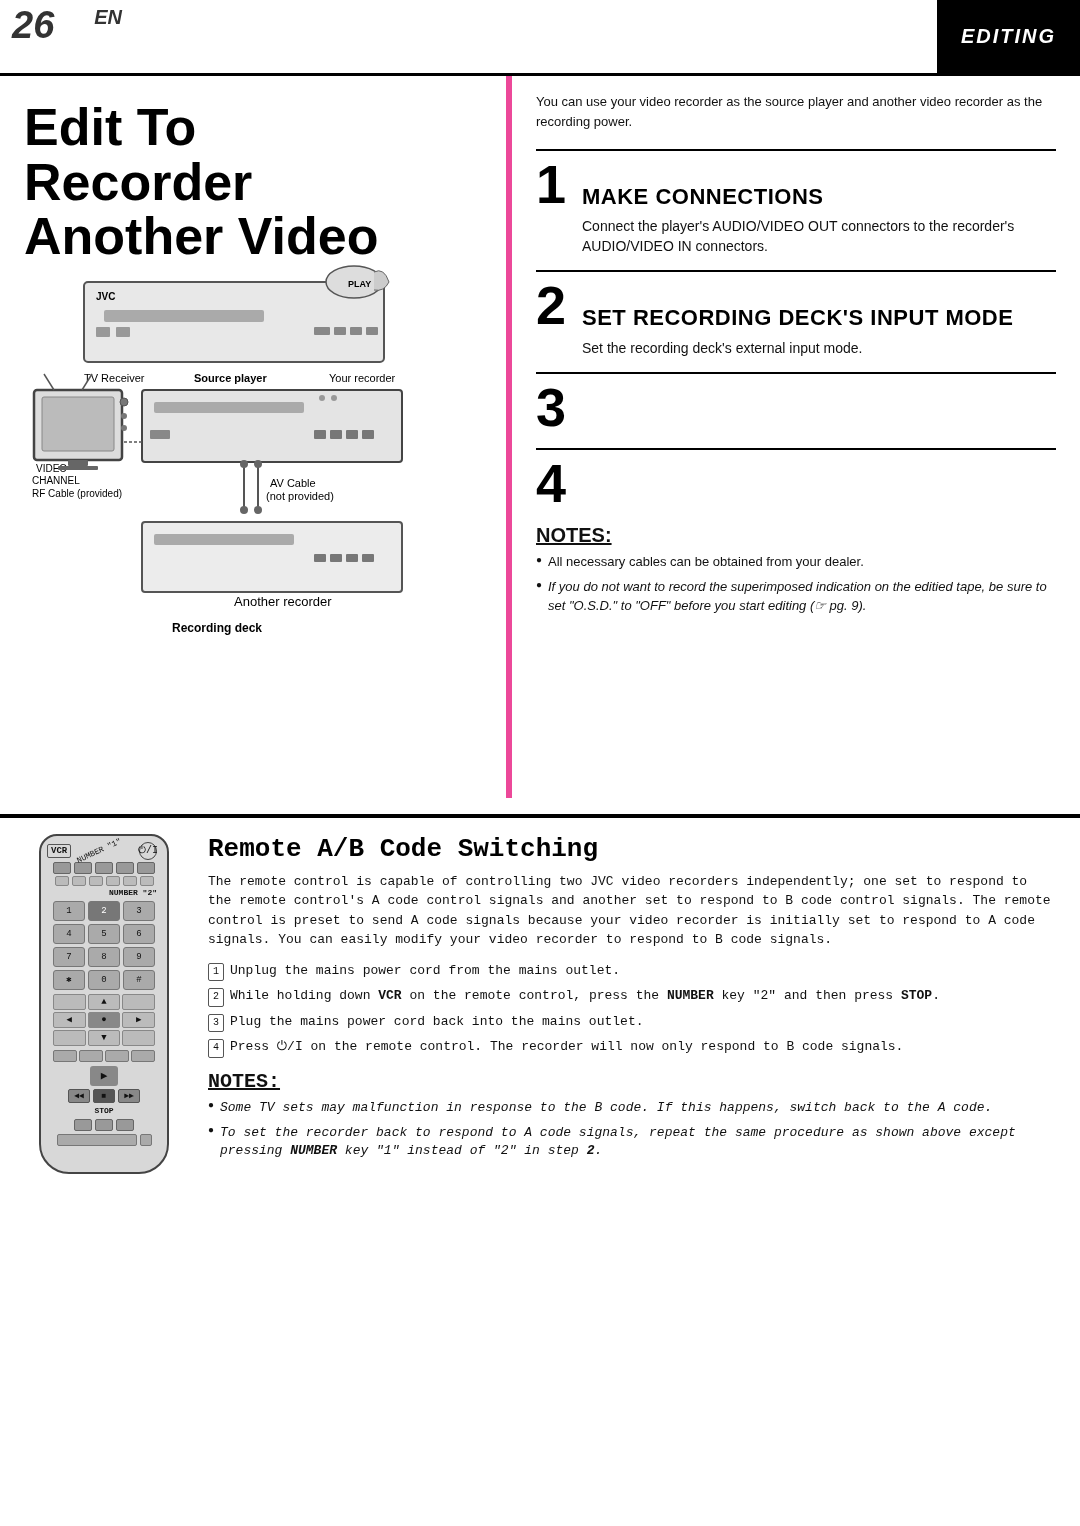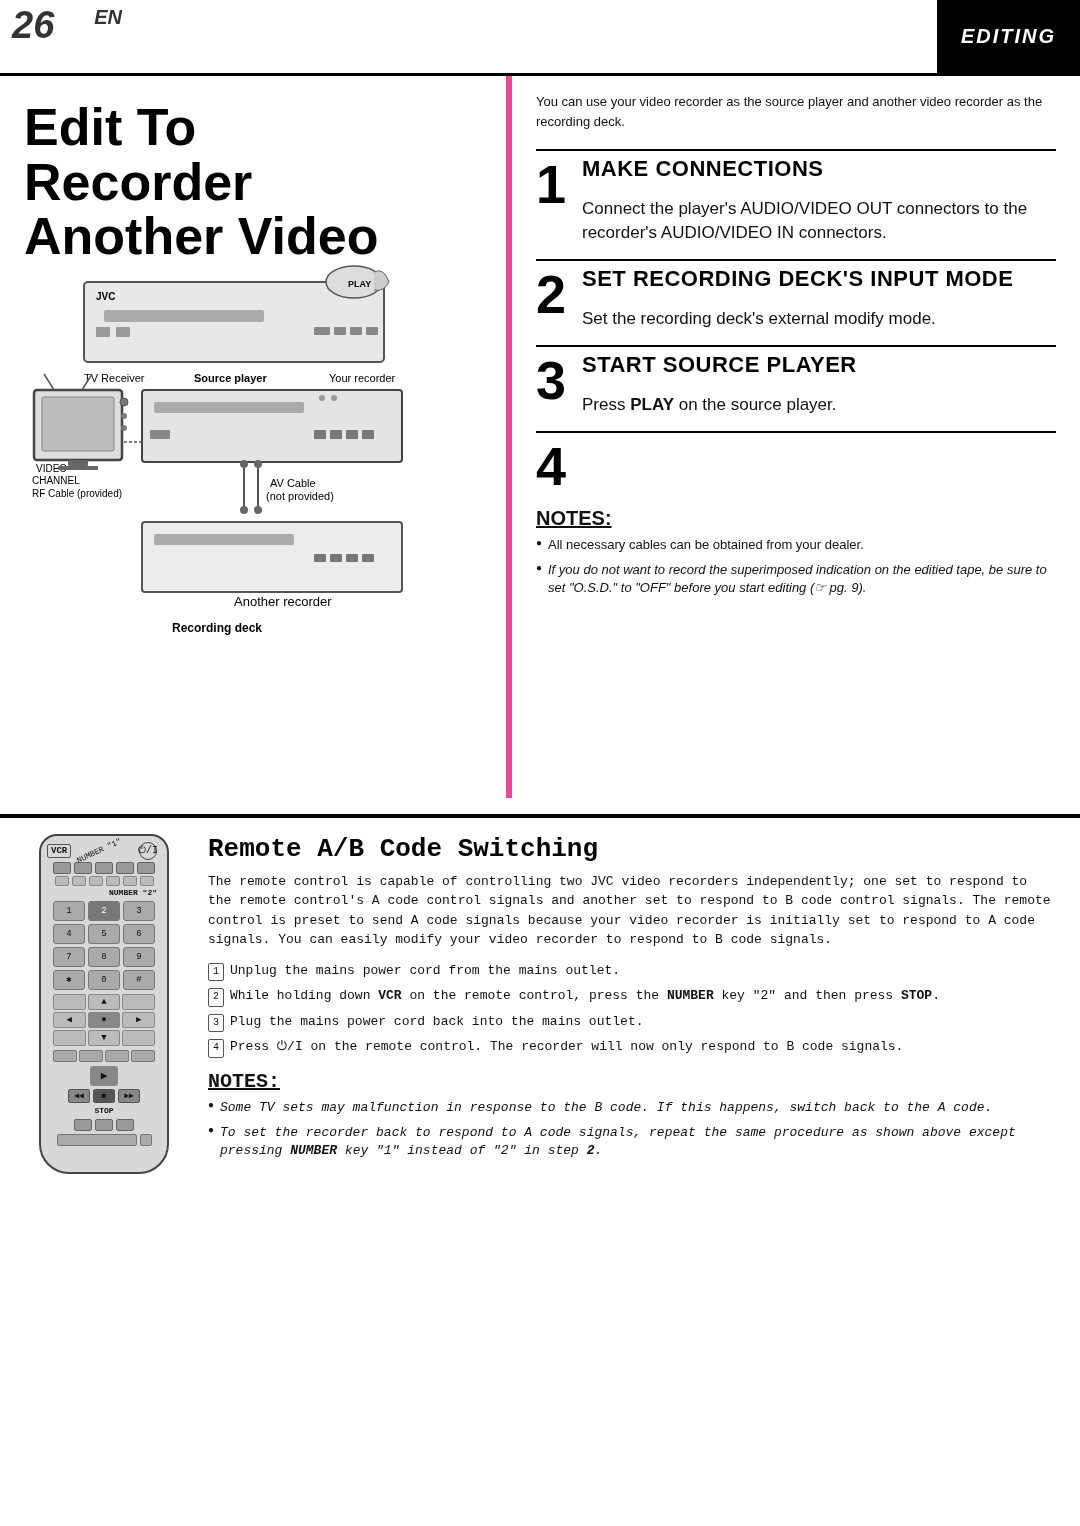--- a/index.html
+++ b/index.html
@@ -99,24 +99,25 @@
       min-width: 36px;
     }
     .step-content {}
     .step-title {
       font-size: 22px;
       font-weight: 900;
       text-transform: uppercase;
       color: #000;
       line-height: 1.1;
       letter-spacing: 0.5px;
+      margin-top: 28px;
     }
     .step-desc {
-      font-size: 17px;
-      margin-top: 16px;
+      font-size: 14px;
+      margin-top: 8px;
       line-height: 1.4;
     }
     .step-desc b { font-weight: bold; }
 
     
     .notes-section {
       margin-top: 14px;
     }
     .notes-title {
       font-size: 20px;
@@ -435,46 +436,40 @@
 
         <text x="210" y="324" font-size="13" font-family="Arial">Another recorder</text>
 
         <text x="148" y="350" font-size="12" font-family="Arial" font-weight="bold">Recording deck</text>
       </svg>
     </div>
   </div>
 
   <div class="right-col">
 
-    <p class="intro-text">You can use your video recorder as the source player and another video recorder as the recording deck.</p>
+    <p class="intro-text">You can use your video recorder as the source player and another video recorder as the recording power.</p>
 
     <div class="step-section">
       <div class="step-number">1</div>
       <div class="step-content">
         <div class="step-title">MAKE CONNECTIONS</div>
         <div class="step-desc">Connect the player's AUDIO/VIDEO OUT connectors to the recorder's AUDIO/VIDEO IN connectors.</div>
       </div>
     </div>
 
     <div class="step-section">
       <div class="step-number">2</div>
       <div class="step-content">
         <div class="step-title">SET RECORDING DECK'S INPUT MODE</div>
-        <div class="step-desc">Set the recording deck's external modify mode.</div>
+        <div class="step-desc">Set the recording deck's external input mode.</div>
       </div>
     </div>
 
     <div class="step-section">
       <div class="step-number">3</div>
-      <div class="step-content">
-        <div class="step-title">START SOURCE PLAYER</div>
-        <div class="step-desc">
-          Press <b>PLAY</b> on the source player.
-        </div>
-      </div>
     </div>
 
     <div class="step-section">
       <div class="step-number">4</div>
     </div>
 
     <div class="notes-section">
       <div class="notes-title">
         <span>NOTES:</span>
       </div>

